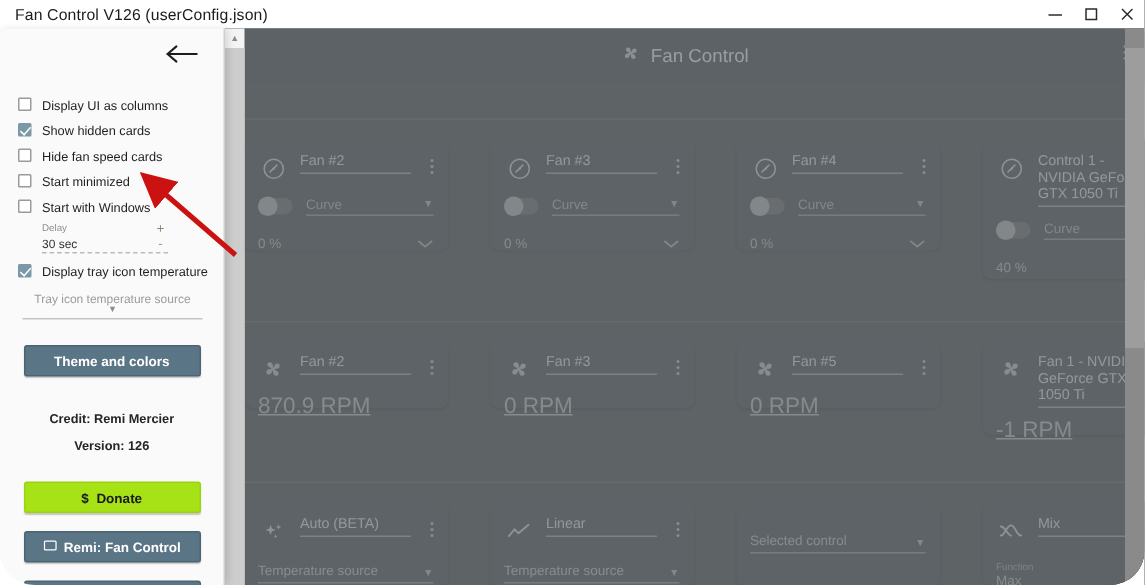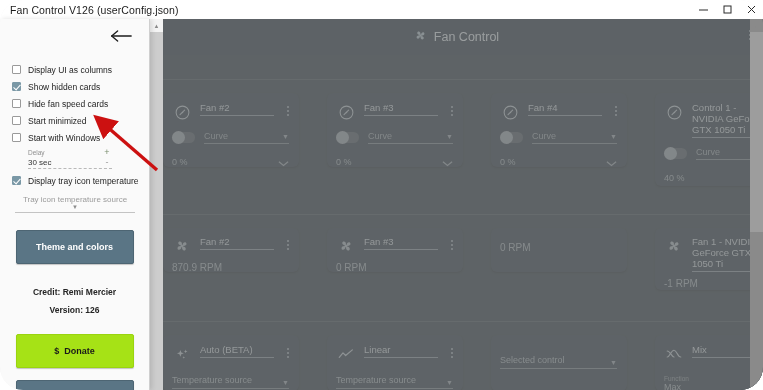--- a/index.html
+++ b/index.html
@@ -63,21 +63,21 @@
   .toggle{width:23px;height:11px;border-radius:6px;background:#4a565d;position:relative;flex:0 0 23px;}
   .toggle i{position:absolute;left:0;top:-1px;width:13px;height:13px;border-radius:50%;background:#8d989e;}
   .selwrap{flex:1;min-width:0;border-bottom:1px solid #6e7b82;display:flex;align-items:center;justify-content:space-between;padding-bottom:2px;}
   .selwrap .v{font-size:9px;color:#8b979d;}
   .caret{color:#8b979d;font-size:7px;line-height:7px;}
 
   .ctlfoot{margin-top:9px;display:flex;align-items:center;justify-content:space-between;}
   .pct{font-size:9px;color:#94a0a6;}
   .chev{color:#8b979d;}
 
-  .rpm{margin-top:6px;font-size:10px;color:#95a1a7;}
+  .rpm{margin-top:6px;font-size:15px;color:#95a1a7;text-decoration:underline;}
 
   .fnsub{margin-top:11px;border-bottom:1px solid #6e7b82;display:flex;align-items:flex-end;justify-content:space-between;padding-bottom:2px;}
   .fnsub .lbl{font-size:6.5px;color:#7e8a90;line-height:7px;display:block;}
   .fnsub .v{font-size:9px;color:#97a3a9;line-height:11px;display:block;}
 
   
   .vscroll{position:absolute;top:19px;width:13px;background:#f0f0f0;}
   .vscroll .thumb{position:absolute;left:0;width:13px;background:#cdcdcd;}
   .vscroll .arw{height:13px;display:flex;align-items:center;justify-content:center;color:#8a8a8a;font-size:6px;}
   #left-scroll{left:150px;height:371px;background:#f4f4f4;z-index:60;}
@@ -107,21 +107,21 @@
   .delay .pm.minus{color:#9a9a9a;}
   .delay .val{font-size:8px;color:#333;}
   .delay .ul{border-bottom:1px dashed #b9b9b9;margin-top:1px;}
 
   .drop{margin:6px 0 0 15px;width:120px;border-bottom:1px solid #c3c3c3;display:flex;align-items:center;justify-content:space-between;padding-bottom:2px;flex-direction:column;}
   .drop .dv{font-size:8px;color:#9b9b9b;}
   .drop .dc{font-size:6px;color:#8c8c8c;}
 
   .btn{
     display:flex;align-items:center;justify-content:center;gap:5px;
-    height:34px;border-radius:2px;margin:12px auto;width:118px;
+    height:21px;border-radius:2px;margin:12px auto;width:118px;
     font-size:9px;font-weight:bold;box-sizing:border-box;
     box-shadow:0 1px 1px rgba(0,0,0,.22);
   }
   .btn.slate{background:#5a7585;color:#fff;border:1px solid #4d6573;}
   .btn.lime{background:#a6e216;color:#1a1a1a;border:1px solid #9ad40f;}
 
   .credit{text-align:center;font-size:8.5px;color:#252525;font-weight:bold;margin-top:23px;}
   .version{text-align:center;font-size:8.5px;color:#252525;margin-top:8px;font-weight:bold;}
 
   .arrow-ann{position:absolute;left:85px;top:100px;z-index:80;pointer-events:none;}
@@ -381,20 +381,39 @@
             <span class="kebab ck">
                 <i></i>
                 <i></i>
                 <i></i>
               </span>
           </div>
           <div class="rpm">0 RPM</div>
         </div>
 
         <div class="card spd">
+          <div class="chead">
+            <span class="cicon">
+              <svg width="16" height="16" viewBox="0 0 24 24" fill="#9aa6ac">
+                <circle cx="12" cy="12" r="2"></circle>
+                <path d="M12 10c0-3-1.1-4.7-3.2-4.7-1.5 0-2.4 1-2.4 2.3 0 1.9 1.6 3.2 4.1 3.5z"></path>
+                <path d="M14 12c3 0 4.7-1.1 4.7-3.2 0-1.5-1-2.4-2.3-2.4-1.9 0-3.2 1.6-3.5 4.1z"></path>
+                <path d="M12 14c0 3 1.1 4.7 3.2 4.7 1.5 0 2.4-1 2.4-2.3 0-1.9-1.6-3.2-4.1-3.5z"></path>
+                <path d="M10 12c-3 0-4.7 1.1-4.7 3.2 0 1.5 1 2.4 2.3 2.4 1.9 0 3.2-1.6 3.5-4.1z"></path>
+              </svg>
+            </span>
+            <span class="cname">
+              <span class="txt">Fan #5</span>
+            </span>
+            <span class="kebab ck">
+                <i></i>
+                <i></i>
+                <i></i>
+              </span>
+          </div>
           <div class="rpm">0 RPM</div>
         </div>
 
         <div class="card spd tall">
           <div class="chead">
             <span class="cicon">
               <svg width="16" height="16" viewBox="0 0 24 24" fill="#9aa6ac">
                 <circle cx="12" cy="12" r="2"></circle>
                 <path d="M12 10c0-3-1.1-4.7-3.2-4.7-1.5 0-2.4 1-2.4 2.3 0 1.9 1.6 3.2 4.1 3.5z"></path>
                 <path d="M14 12c3 0 4.7-1.1 4.7-3.2 0-1.5-1-2.4-2.3-2.4-1.9 0-3.2 1.6-3.5 4.1z"></path>

